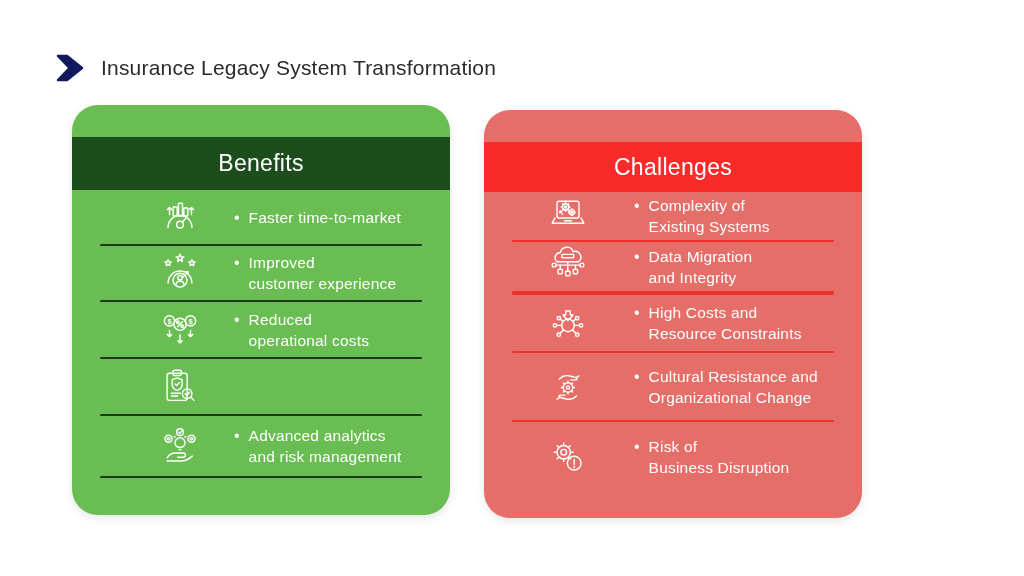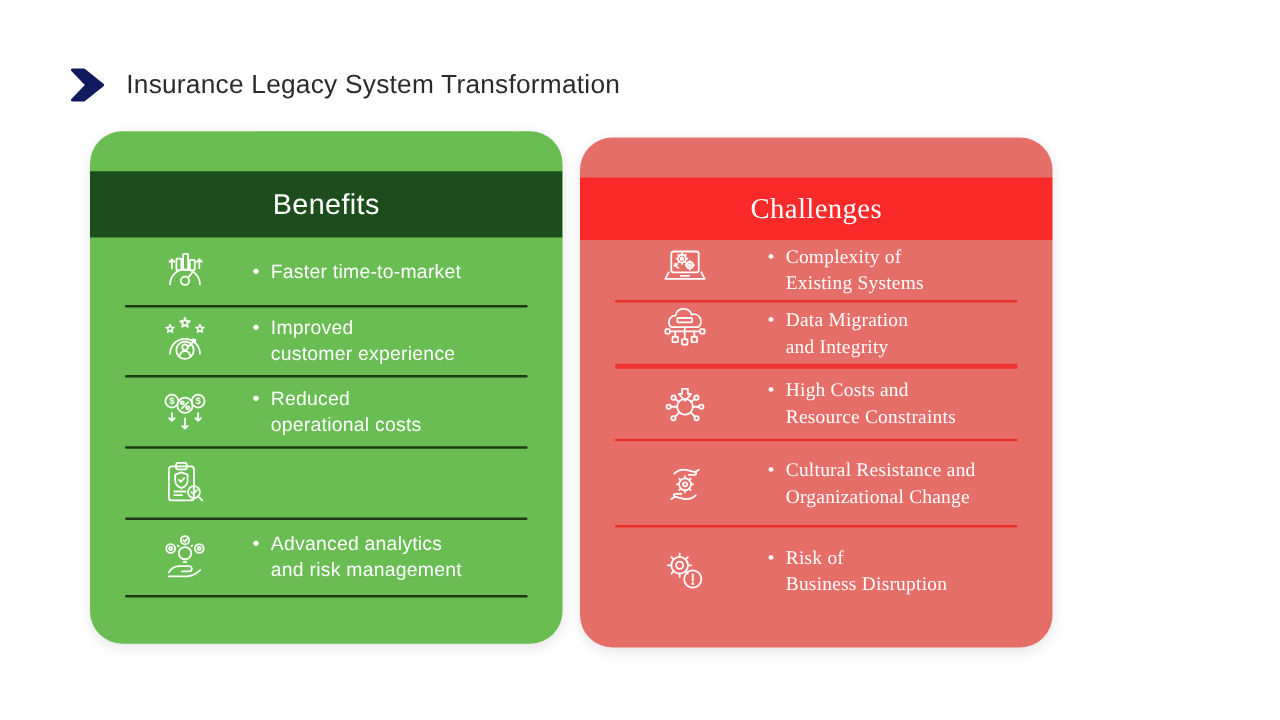--- a/index.html
+++ b/index.html
@@ -10,27 +10,27 @@
   }
   
   .title-bar{position:absolute;left:55px;top:53px;display:flex;align-items:center;gap:16px;}
   .chevron{width:30px;height:30px;flex:0 0 30px;}
   .chevron path{fill:var(--chevron,#111a5e);stroke:var(--chevron,#111a5e);stroke-width:2.5;stroke-linejoin:round;}
   .page-title{font-size:21px;color:var(--title-color,#2b2b2b);font-weight:500;letter-spacing:.2px;text-align:right;}
 
   
   .card{position:absolute;width:378px;border-radius:26px;overflow:hidden;box-shadow:0 3px 10px rgba(0,0,0,.10);}
   .benefits-card{left:72px;top:105px;height:410px;background:var(--ben-body,#69bd52);}
-  .challenges-card{left:464px;top:110px;height:408px;background:var(--chal-body,#e66e69);font-family:Liberation Serif, serif;}
+  .challenges-card{left:484px;top:110px;height:408px;background:var(--chal-body,#e66e69);}
   .card-header{display:flex;align-items:center;justify-content:center;color:#fff;font-size:23px;font-weight:500;letter-spacing:.3px;margin-top:32px;}
   .benefits-card .card-header{height:53px;background:var(--ben-header,#1e4d1d);}
   .challenges-card .card-header{height:50px;background:var(--chal-header,#fa2a2b);}
 
   .row{display:flex;align-items:center;}
-  .benefits-card .row{padding-left:54px;}
+  .benefits-card .row{padding-left:54px;margin-left:32px;}
   .challenges-card .row{padding-left:62px;gap:12px;}
   .h48{height:48px}.h54{height:54px}.h55{height:55px}.h56{height:56px}
   .h58{height:49px}.h59{height:67px}.h60{height:60px}.h70{height:70px}
 
   .icon-box{width:44px;height:44px;flex:0 0 44px;display:flex;align-items:center;justify-content:center;}
   .icon-box svg{width:42px;height:42px;display:block;
     stroke:#ffffff;fill:none;stroke-width:1.5;stroke-linecap:round;stroke-linejoin:round;}
   .icon-box svg .fillw{fill:#ffffff;stroke:none;}
   .icon-box svg text{fill:#ffffff;stroke:none;font-family:"Liberation Sans",sans-serif;font-weight:bold;}
 

